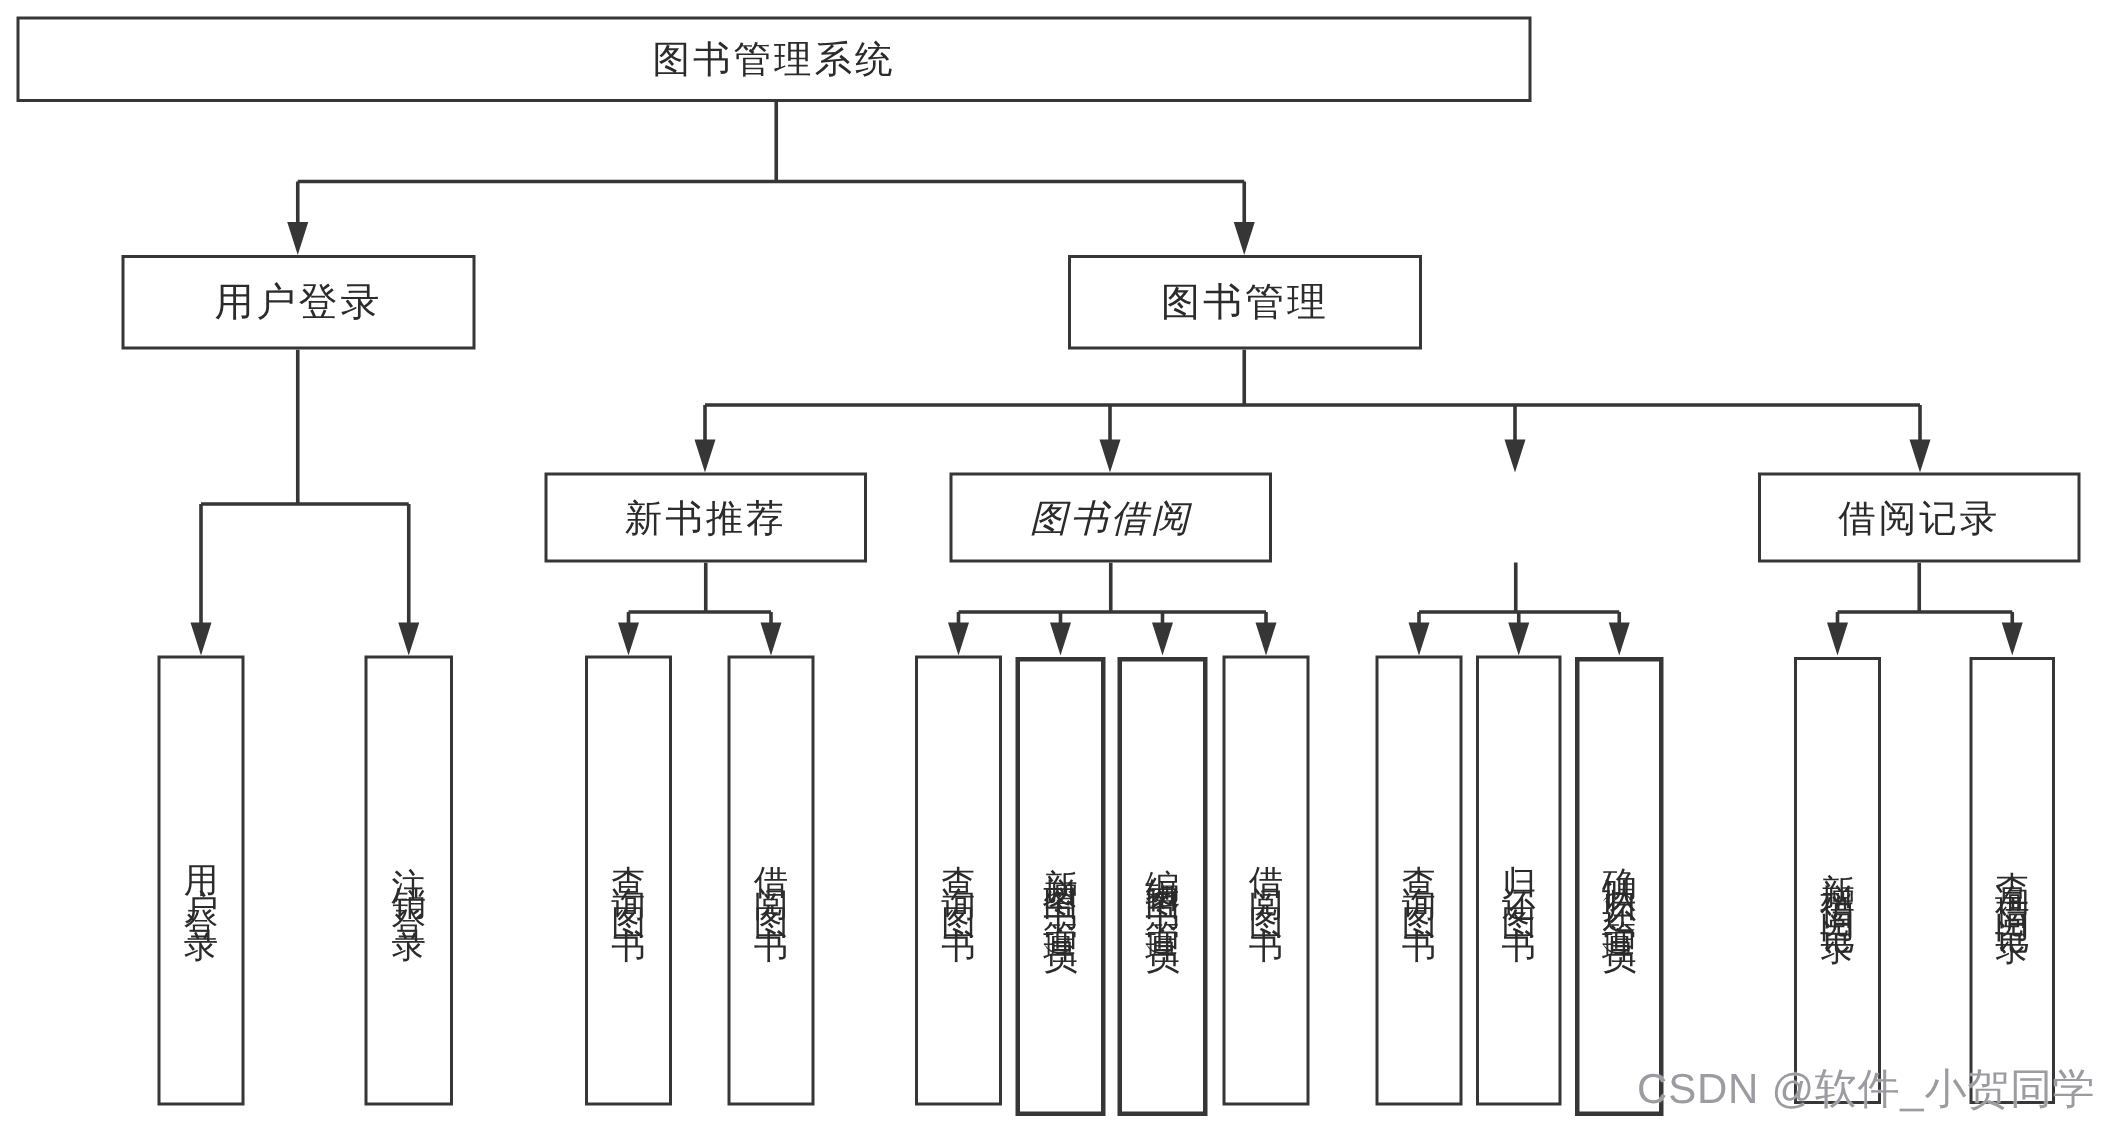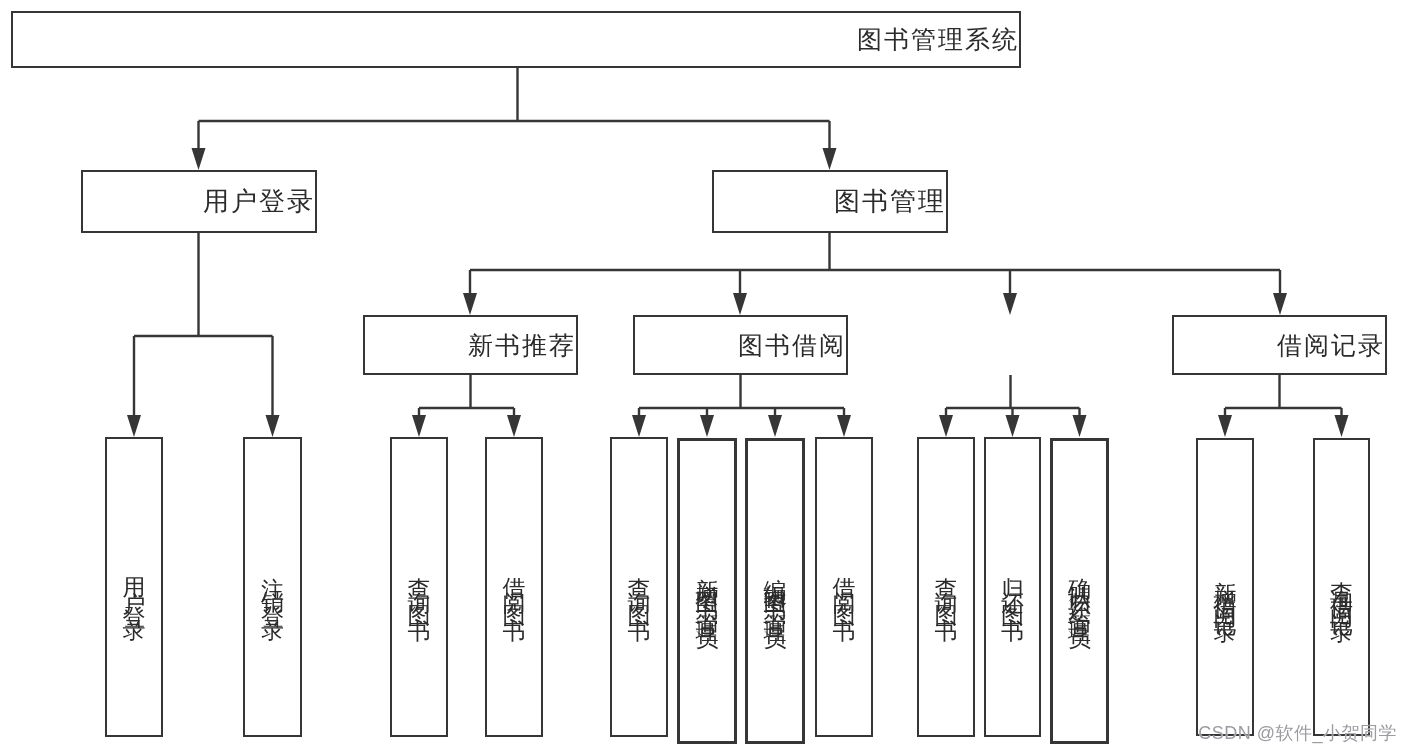--- a/index.html
+++ b/index.html
@@ -31,27 +31,26 @@
     border: 2.5px solid #363636;
     display: flex;
     align-items: center;
     justify-content: center;
     text-align: center;
   }
   .hbox {
     font-size: 25px;
     letter-spacing: 2px;
     white-space: nowrap;
-    justify-content: flex-end;
   }
   .root-box   { left: 11px;   top: 11px;  width: 1010px; height: 57px; }
   .l2-login   { left: 81px;   top: 170px; width: 236px;  height: 63px; font-size: 26px; }
   .l2-mgmt    { left: 712px;  top: 170px; width: 236px;  height: 63px; font-size: 26px; }
   .l3-rec     { left: 363px;  top: 315px; width: 215px;  height: 60px; }
-  .l3-borrow  { left: 633px;  top: 315px; width: 215px;  height: 60px; }
+  .l3-borrow  { left: 633px;  top: 315px; width: 215px;  height: 60px; font-style: italic; }
   .l3-current { left: 903px;  top: 315px; width: 215px;  height: 60px; }
   .l3-records { left: 1172px; top: 315px; width: 215px;  height: 60px; }
 
   .leaf {
     border-width: 2px;
   }
   .leaf .vtext {
     writing-mode: vertical-rl;
     text-orientation: mixed;
     font-size: 23px;
@@ -74,21 +73,21 @@
   .leaf-d1 { left: 917px;  top: 437px; width: 58px; height: 300px; }
   .leaf-d2 { left: 984px;  top: 437px; width: 57px; height: 300px; }
   .leaf-d3 { left: 1050px; top: 438px; width: 59px; height: 306px; }
   .leaf-e1 { left: 1196px; top: 438px; width: 58px; height: 298px; }
   .leaf-e2 { left: 1313px; top: 438px; width: 57px; height: 298px; }
 
   .watermark {
     position: absolute;
     right: 8px;
     bottom: 2px;
-    font-size: 18px;
+    font-size: 28px;
     letter-spacing: 0.5px;
     color: #9b9ba1;
     white-space: nowrap;
     text-shadow: 0 0 1px #ffffff;
   }
 </style>
 </head>
 <body>
 
 <div id="canvas">

